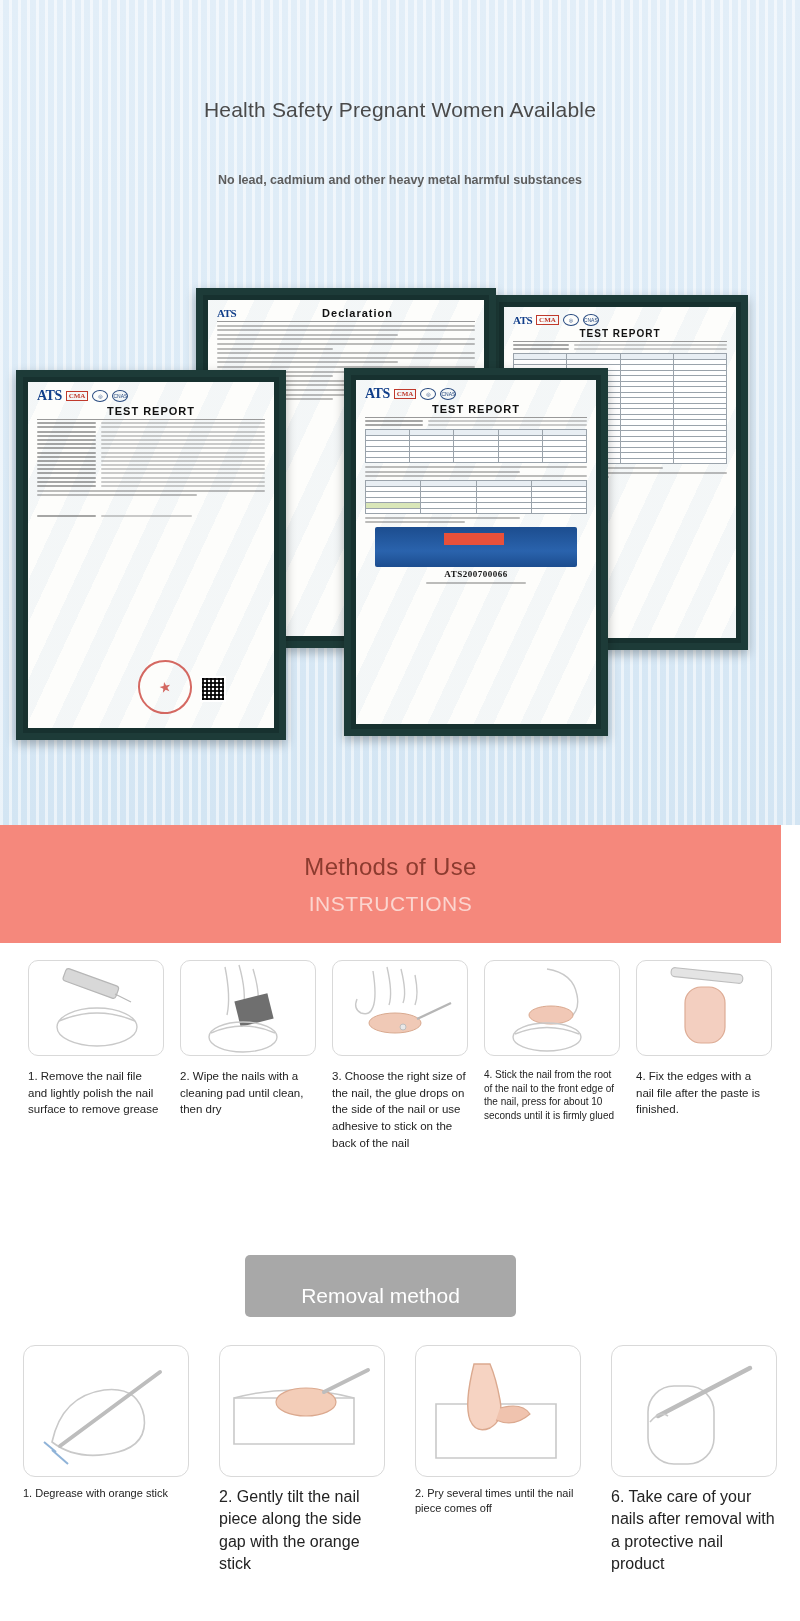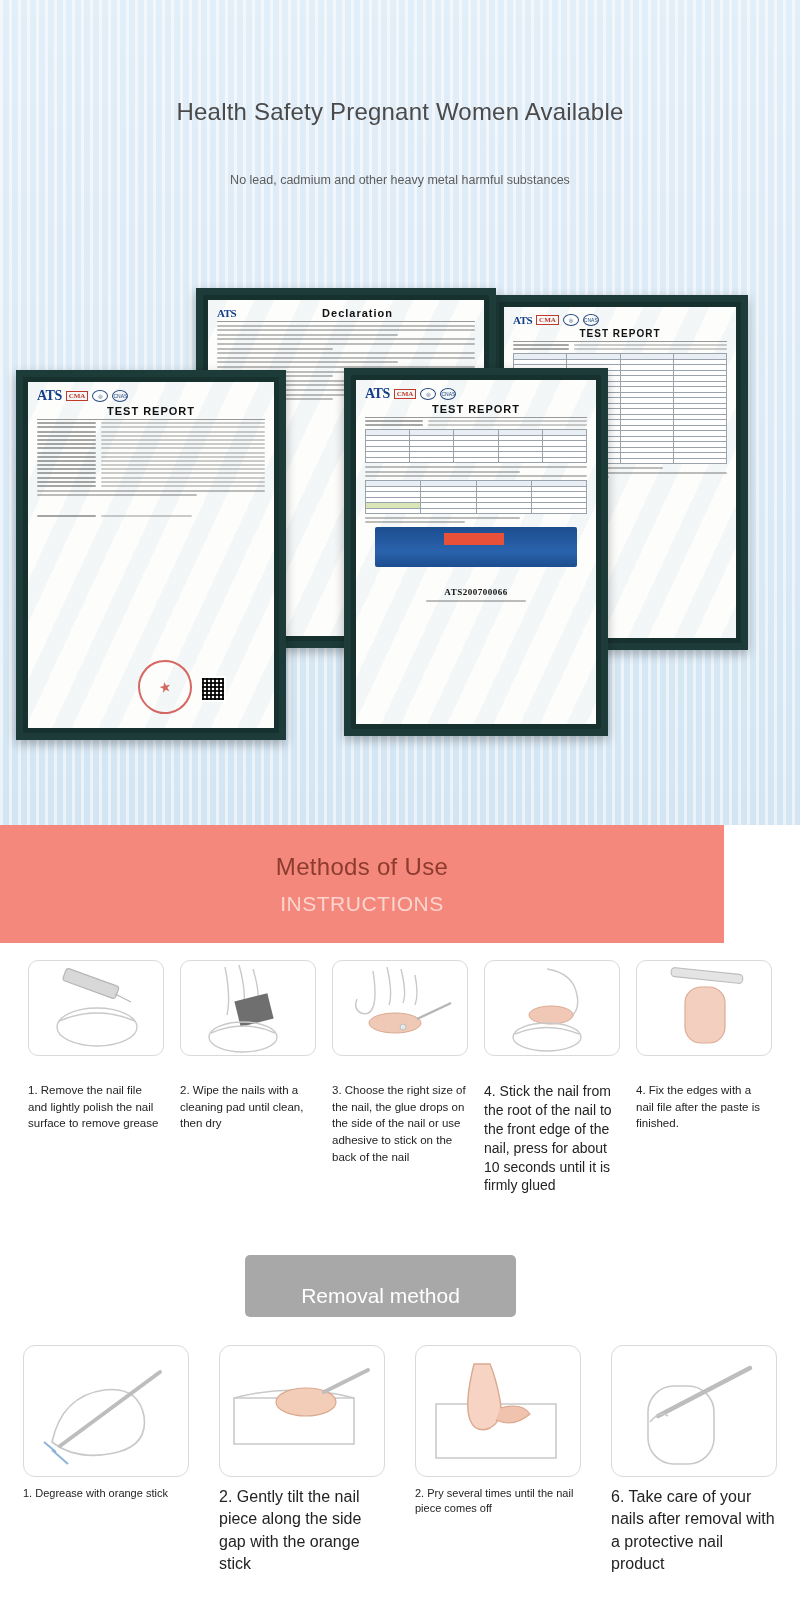--- a/index.html
+++ b/index.html
@@ -26,34 +26,34 @@
         rgba(221,236,247,0.0) 9px),
       linear-gradient(180deg, #e2eef8 0%, #dbeaf6 55%, #d3e5f3 100%);
     overflow: hidden;
   }
   .hero-title {
     position: absolute;
     top: 98px;
     left: 0;
     width: 800px;
     text-align: center;
-    font-size: 24px;
+    font-size: 21px;
     color: #4a4a4a;
     letter-spacing: 0.2px;
     font-weight: 400;
   }
   .hero-sub {
     position: absolute;
     top: 173px;
     left: 0;
     width: 800px;
     text-align: center;
     font-size: 12.5px;
     color: #5d5d5d;
-    font-weight: 400;
+    font-weight: 700;
   }
 
   
   .cert {
     position: absolute;
     background: #17312f;
     border: 7px solid #1d3b38;
     box-shadow: 0 4px 10px rgba(0,0,0,0.28);
     padding: 5px;
   }
@@ -125,27 +125,27 @@
     background: linear-gradient(180deg,#1c4d8f 0%, #2a63ad 60%, #1c4d8f 100%);
     position: relative;
   }
   .bluecard .stripe {
     position:absolute; left:34%; top:6px; width:30%; height:12px;
     background:#e8503a;
   }
   .cardcode {
     text-align: center; font-family: "Liberation Serif", serif;
     font-weight: bold; font-size: 9px; letter-spacing: 0.5px; color:#111;
-    margin-top: 20px;
+    margin-top: 2px;
   }
 
   
   .methods-banner {
     position: absolute; top: 825px; left: 0;
-    width: 724px; height: 118px;
+    width: 781px; height: 118px;
     background: #f5887c;
     display: flex; flex-direction: column;
     align-items: center; justify-content: center;
   }
   .methods-title {
     font-size: 24px; color: #8c3b2f; font-weight: 400;
     letter-spacing: 0.3px;
   }
   .methods-sub {
     font-size: 21px; color: #fbd5cf; margin-top: 11px; letter-spacing: 0.5px;
@@ -158,24 +158,24 @@
     display: flex; justify-content: center; gap: 16px;
     padding: 0 16px;
   }
   .step { width: 136px; }
   .step-box {
     width: 136px; height: 96px;
     border: 1px solid #d9d9d9; border-radius: 10px;
     background: #fff; position: relative; overflow: hidden;
   }
   .step-cap {
-    margin-top: 26px; font-size: 11.5px; line-height: 1.45;
+    margin-top: 12px; font-size: 11.5px; line-height: 1.45;
     color: #232323;
   }
-  .step-cap.sm { font-size: 14px; line-height: 1.35; }
+  .step-cap.sm { font-size: 10px; line-height: 1.35; }
 
   
   .removal-banner {
     position: absolute; top: 1255px; left: 245px;
     width: 271px; height: 62px;
     background: #a8a8a8; border-radius: 5px;
     display: flex; align-items: center; justify-content: center;
   }
   .removal-title { font-size: 21px; color: #fff; font-weight: 400; margin-top: 20px; }
 

